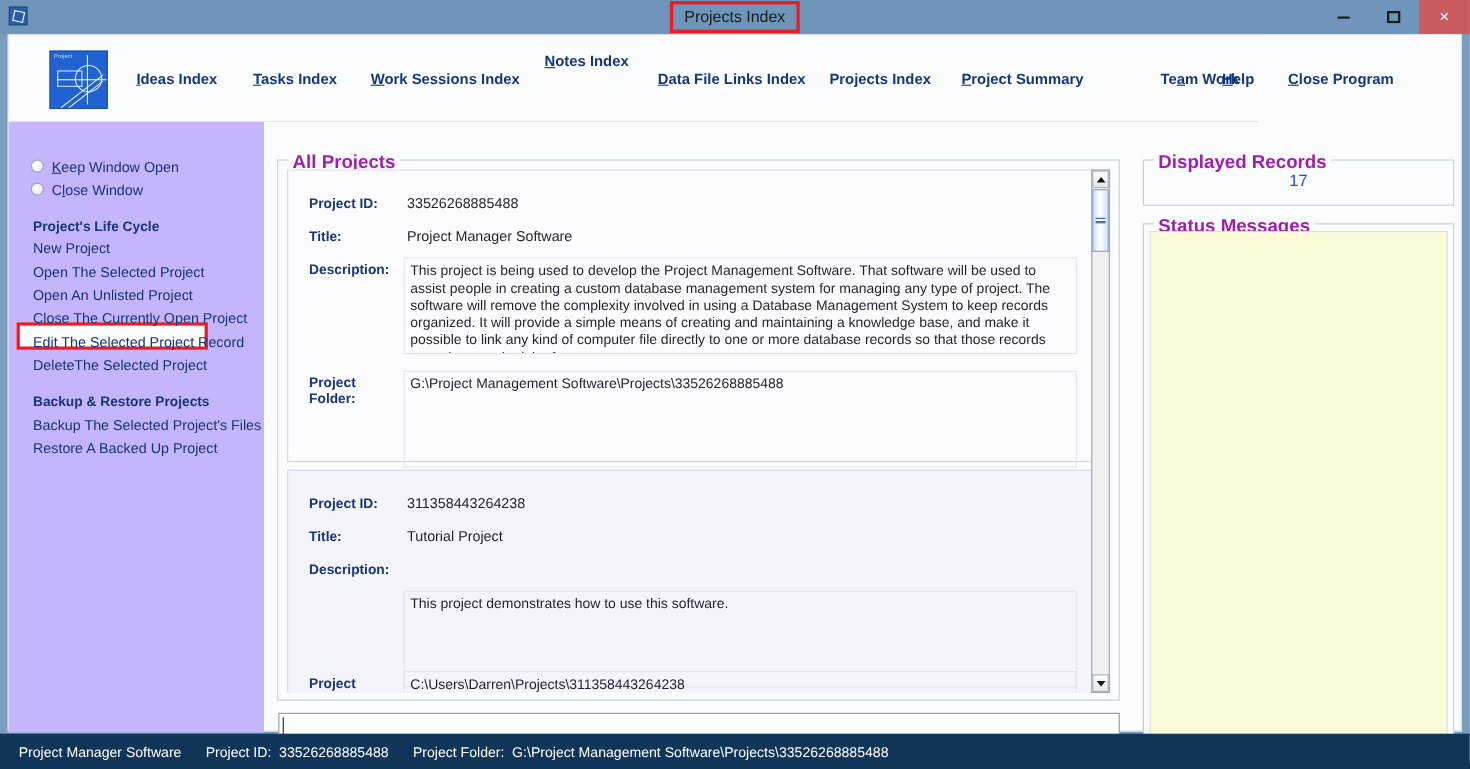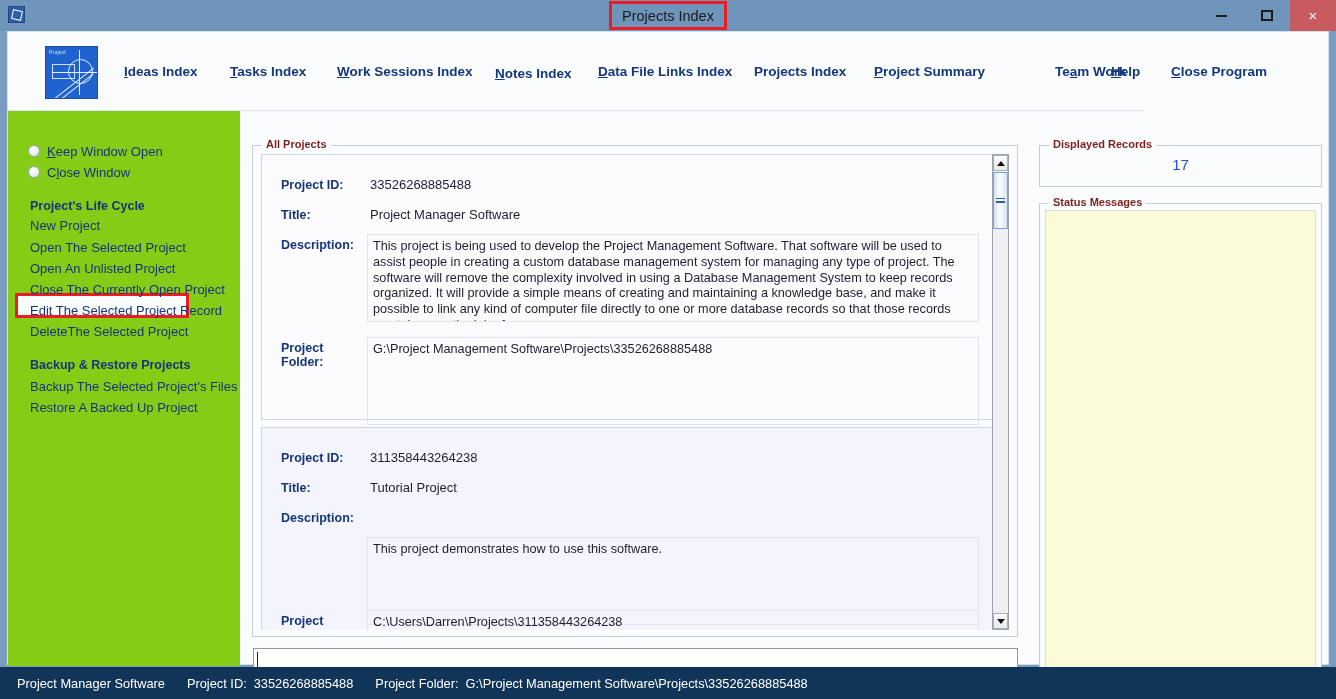--- a/index.html
+++ b/index.html
@@ -90,21 +90,21 @@
   }
   .navlink {
     font-size: 13.5px; font-weight: bold; color: #13377c;
     white-space: nowrap; cursor: default;
   }
   .navlink u { text-decoration: underline; }
 
   
   #sidebar {
     position: absolute; left: 0; top: 79px; width: 232px; height: 555px;
-    background: #84cc16;
+    background: #c4b5fd;
   }
   .radio-row {
     position: absolute; left: 20px; height: 18px;
     display: flex; align-items: center; gap: 7px;
   }
   .radio-dot {
     width: 12px; height: 12px; border-radius: 50%;
     border: 1px solid #9aa7b5;
     background: radial-gradient(circle at 40% 35%, #ffffff 0%, #e6eaef 70%, #d3d9e0 100%);
   }
@@ -127,21 +127,21 @@
 
   
   .groupbox {
     position: absolute;
     border: 1px solid #c3cedd;
     background: #fbfcfe;
   }
   .gb-label {
     position: absolute; top: -8px; left: 9px;
     padding: 0 4px; background: #fbfcfe;
-    font-size: 11px; font-weight: bold; color: #7f1d1d;
+    font-size: 17px; font-weight: bold; color: #a21caf;
     white-space: nowrap;
   }
 
   #gb-all { left: 244px; top: 113px; width: 766px; height: 492px; }
   #gb-disp { left: 1031px; top: 113px; width: 283px; height: 42px; }
   #gb-status { left: 1031px; top: 171px; width: 283px; height: 484px; }
 
   #disp-value {
     position: absolute; left: 0; right: 0; top: 10px;
     text-align: center; font-size: 15px; color: #1d4ed8;
@@ -278,21 +278,21 @@
         <span class="lg-circ"></span>
       <span class="lg-ln l1"></span>
         <span class="lg-ln l2"></span>
       <span class="lg-ln l3"></span>
         <span class="lg-ln l4"></span>
     </div>
     <div id="navlinks">
         <div class="navlink" style="position: absolute; left: 6px; top: 32px;"><u>I</u>deas Index</div>
         <div class="navlink" style="position: absolute; left: 112px; top: 32px;"><u>T</u>asks Index</div>
         <div class="navlink" style="position: absolute; left: 219px; top: 32px;"><u>W</u>ork Sessions Index</div>
-        <div class="navlink" style="position: absolute; left: 377px; top: 34px;"><u>N</u>otes Index</div>
+        <div class="navlink" style="position: absolute; left: 377px; top: 16px;"><u>N</u>otes Index</div>
         <div class="navlink" style="position: absolute; left: 480px; top: 32px;"><u>D</u>ata File Links Index</div>
         <div class="navlink" style="position: absolute; left: 636px; top: 32px;">Projects Index</div>
         <div class="navlink" style="position: absolute; left: 756px; top: 32px;"><u>P</u>roject Summary</div>
         <div class="navlink" style="position: absolute; left: 937px; top: 32px;">Te<u>a</u>m Work</div>
         <div class="navlink" style="position: absolute; left: 993px; top: 32px;"><u>H</u>elp</div>
         <div class="navlink" style="position: absolute; left: 1053px; top: 32px;"><u>C</u>lose Program</div>
       </div>
   </div>
 
   <div id="sidebar">

